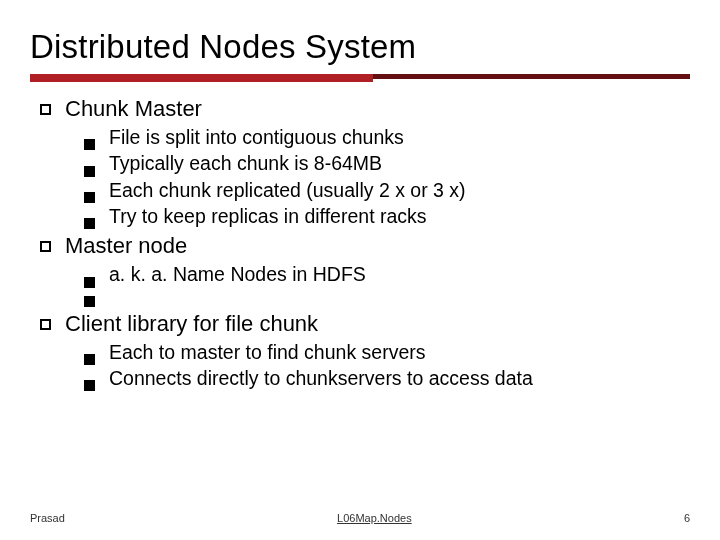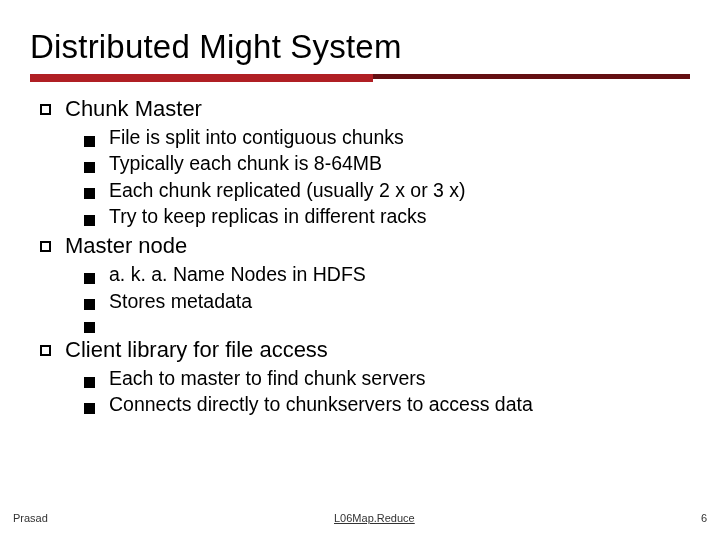--- a/index.html
+++ b/index.html
@@ -55,50 +55,50 @@
     margin-top: 8px;
   }
   .lvl2-list {
     padding-left: 48px;
     margin-top: 2px;
     margin-bottom: 4px;
   }
   .lvl2 {
     font-size: 19.5px;
     display: flex;
-    align-items: center;
+    align-items: flex-end;
     gap: 14px;
     line-height: 1.35;
   }
   .lvl2 .bullet-solid {
     width: 11px;
     height: 11px;
     background: #000;
     flex: 0 0 auto;
     margin-top: 8px;
   }
   .footer {
     position: absolute;
     left: 0;
     right: 0;
     bottom: 16px;
     display: flex;
     align-items: baseline;
     font-size: 11px;
     color: #333;
-    padding: 0 13px;
+    padding: 0 30px;
   }
   .footer .author { flex: 0 0 auto; }
   .footer .lecture { flex: 1 1 auto; text-align: center; text-decoration: underline; }
   .footer .page { flex: 0 0 auto; text-align: right; }
 </style>
 </head>
 <body>
 
-<div class="title">Distributed Might System</div>
+<div class="title">Distributed Nodes System</div>
 
 <div class="rule">
   <div class="bar-dark"></div>
   <div class="bar-red"></div>
 </div>
 
 <div class="content">
 
   <div class="lvl1">
     <span class="bullet-open"></span>
@@ -127,41 +127,37 @@
     <span class="bullet-open"></span>
     <span>Master node</span>
   </div>
   <div class="lvl2-list">
     <div class="lvl2">
         <span class="bullet-solid"></span>
         <span>a. k. a. Name Nodes in HDFS</span>
       </div>
     <div class="lvl2">
         <span class="bullet-solid"></span>
-        <span>Stores metadata</span>
-      </div>
-    <div class="lvl2">
-        <span class="bullet-solid"></span>
       </div>
   </div>
 
   <div class="lvl1">
     <span class="bullet-open"></span>
-    <span>Client library for file access</span>
+    <span>Client library for file chunk</span>
   </div>
   <div class="lvl2-list">
     <div class="lvl2">
         <span class="bullet-solid"></span>
         <span>Each to master to find chunk servers</span>
       </div>
     <div class="lvl2">
         <span class="bullet-solid"></span>
         <span>Connects directly to chunkservers to access data</span>
       </div>
   </div>
 
 </div>
 
 <div class="footer">
   <span class="author">Prasad</span>
-  <span class="lecture">L06Map.Reduce</span>
+  <span class="lecture">L06Map.Nodes</span>
   <span class="page">6</span>
 </div>
 
 </body></html>

